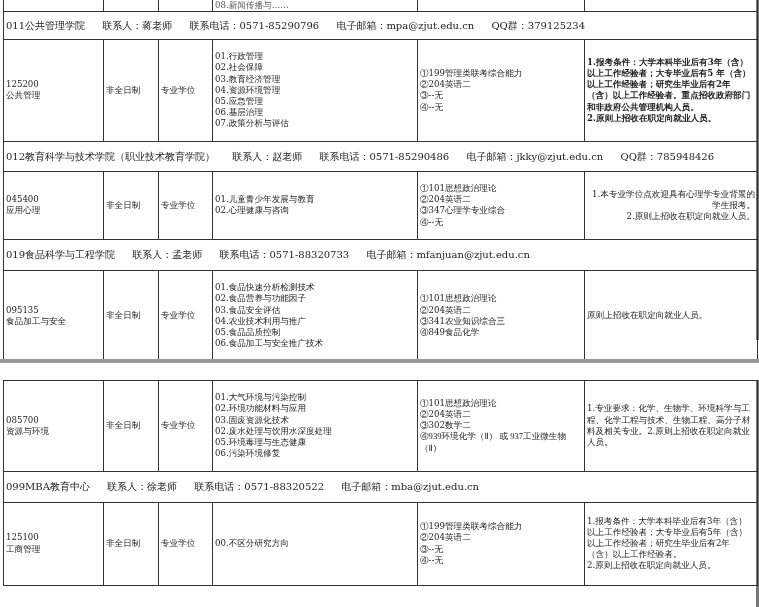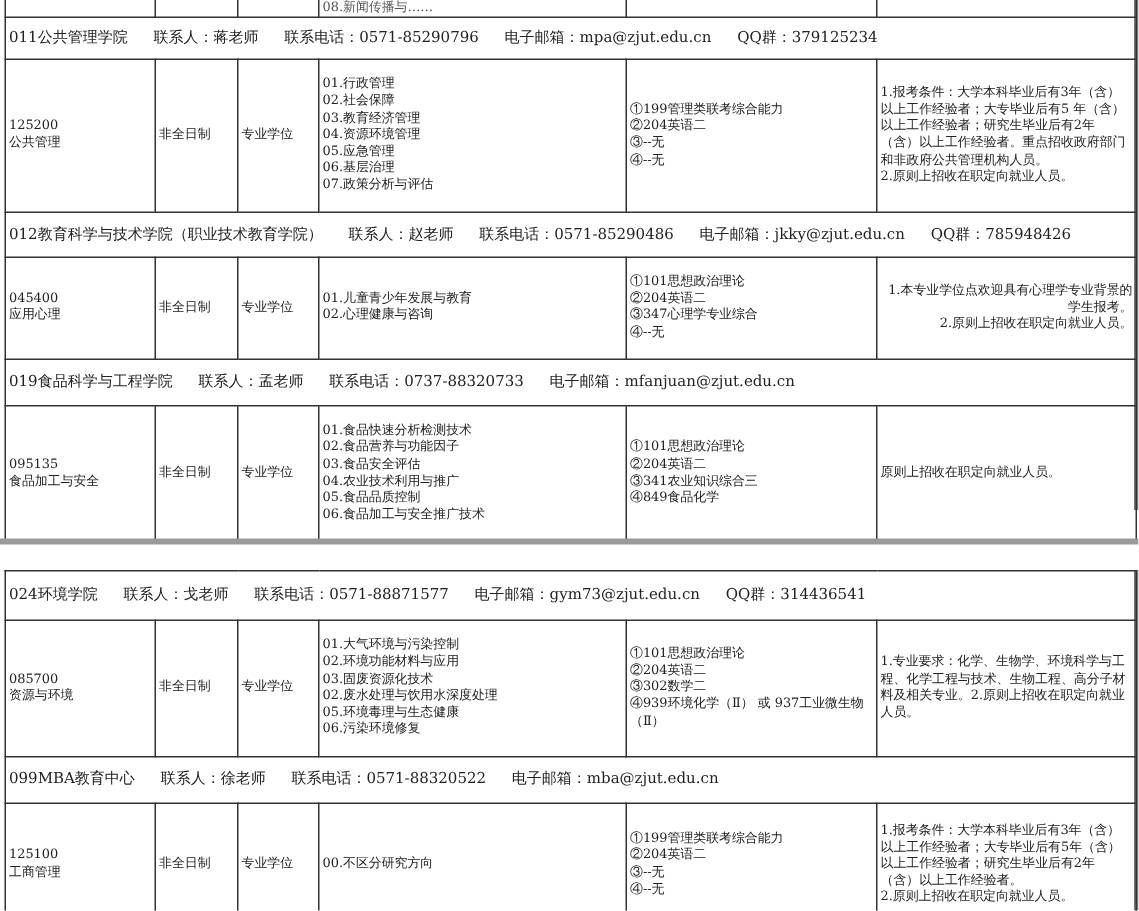--- a/index.html
+++ b/index.html
@@ -54,21 +54,21 @@
   <tr style="height:91px">
     <td><div>125200</div><div>公共管理</div></td>
     <td>非全日制</td>
     <td>专业学位</td>
     <td class="lines">
       <div>01.行政管理</div><div>02.社会保障</div><div>03.教育经济管理</div><div>04.资源环境管理</div><div>05.应急管理</div><div>06.基层治理</div><div>07.政策分析与评估</div>
     </td>
     <td class="lines">
       <div>①199管理类联考综合能力</div><div>②204英语二</div><div>③--无</div><div>④--无</div>
     </td>
-    <td class="remarks" style="white-space:pre-line;">1.报考条件：大学本科毕业后有3年（含）以上工作经验者；大专毕业后有5 年（含）以上工作经验者；研究生毕业后有2年（含）以上工作经验者。重点招收政府部门和非政府公共管理机构人员。
+    <td class="remarks" style="white-space:pre-line;font-weight:bold;">1.报考条件：大学本科毕业后有3年（含）以上工作经验者；大专毕业后有5 年（含）以上工作经验者；研究生毕业后有2年（含）以上工作经验者。重点招收政府部门和非政府公共管理机构人员。
 2.原则上招收在职定向就业人员。</td>
   </tr>
 
   <tr style="height:30px">
     <td class="hdr" colspan="6">
       <span>012教育科学与技术学院（职业技术教育学院）</span>
       <span>联系人：赵老师</span>
       <span>联系电话：0571-85290486</span>
       <span>电子邮箱：jkky@zjut.edu.cn</span>
       <span>QQ群：785948426</span>
@@ -85,21 +85,21 @@
       <div>①101思想政治理论</div><div>②204英语二</div><div>③347心理学专业综合</div><div>④--无</div>
     </td>
     <td class="remarks" style="white-space:pre-line;text-align:right;">1.本专业学位点欢迎具有心理学专业背景的学生报考。
 2.原则上招收在职定向就业人员。</td>
   </tr>
 
   <tr style="height:31px">
     <td class="hdr" colspan="6">
       <span>019食品科学与工程学院</span>
       <span>联系人：孟老师</span>
-      <span>联系电话：0737-88320733</span>
+      <span>联系电话：0571-88320733</span>
       <span>电子邮箱：mfanjuan@zjut.edu.cn</span>
     </td>
   </tr>
   <tr style="height:79px">
     <td><div>095135</div><div>食品加工与安全</div></td>
     <td>非全日制</td>
     <td>专业学位</td>
     <td class="lines">
       <div>01.食品快速分析检测技术</div><div>02.食品营养与功能因子</div><div>03.食品安全评估</div><div>04.农业技术利用与推广</div><div>05.食品品质控制</div><div>06.食品加工与安全推广技术</div>
     </td>
@@ -117,41 +117,32 @@
   <colgroup>
     <col style="width:100px">
       <col style="width:55px">
       <col style="width:54px">
     <col style="width:205px">
       <col style="width:167px">
       <col style="width:173px">
   </colgroup>
 
   <tbody>
-      <tr style="height:33px">
-    <td class="hdr" colspan="6">
-      <span>024环境学院</span>
-      <span>联系人：戈老师</span>
-      <span>联系电话：0571-88871577</span>
-      <span>电子邮箱：gym73@zjut.edu.cn</span>
-      <span>QQ群：314436541</span>
-    </td>
-  </tr>
   <tr style="height:76px">
     <td><div>085700</div><div>资源与环境</div></td>
     <td>非全日制</td>
     <td>专业学位</td>
     <td class="lines">
       <div>01.大气环境与污染控制</div><div>02.环境功能材料与应用</div><div>03.固废资源化技术</div><div>02.废水处理与饮用水深度处理</div><div>05.环境毒理与生态健康</div><div>06.污染环境修复</div>
     </td>
     <td class="remarks">
       <div>①101思想政治理论</div>
           <div>②204英语二</div>
           <div>③302数学二</div>
-          <div style="white-space:normal;">④939环境化学（Ⅱ） 或 937工业微生物（Ⅱ）</div>
+          <div style="white-space:normal;font-family:Liberation Serif, serif;">④939环境化学（Ⅱ） 或 937工业微生物（Ⅱ）</div>
     </td>
     <td class="remarks">1.专业要求：化学、生物学、环境科学与工程、化学工程与技术、生物工程、高分子材料及相关专业。2.原则上招收在职定向就业人员。</td>
   </tr>
 
   <tr style="height:31px">
     <td class="hdr" colspan="6">
       <span>099MBA教育中心</span>
       <span>联系人：徐老师</span>
       <span>联系电话：0571-88320522</span>
       <span>电子邮箱：mba@zjut.edu.cn</span>

